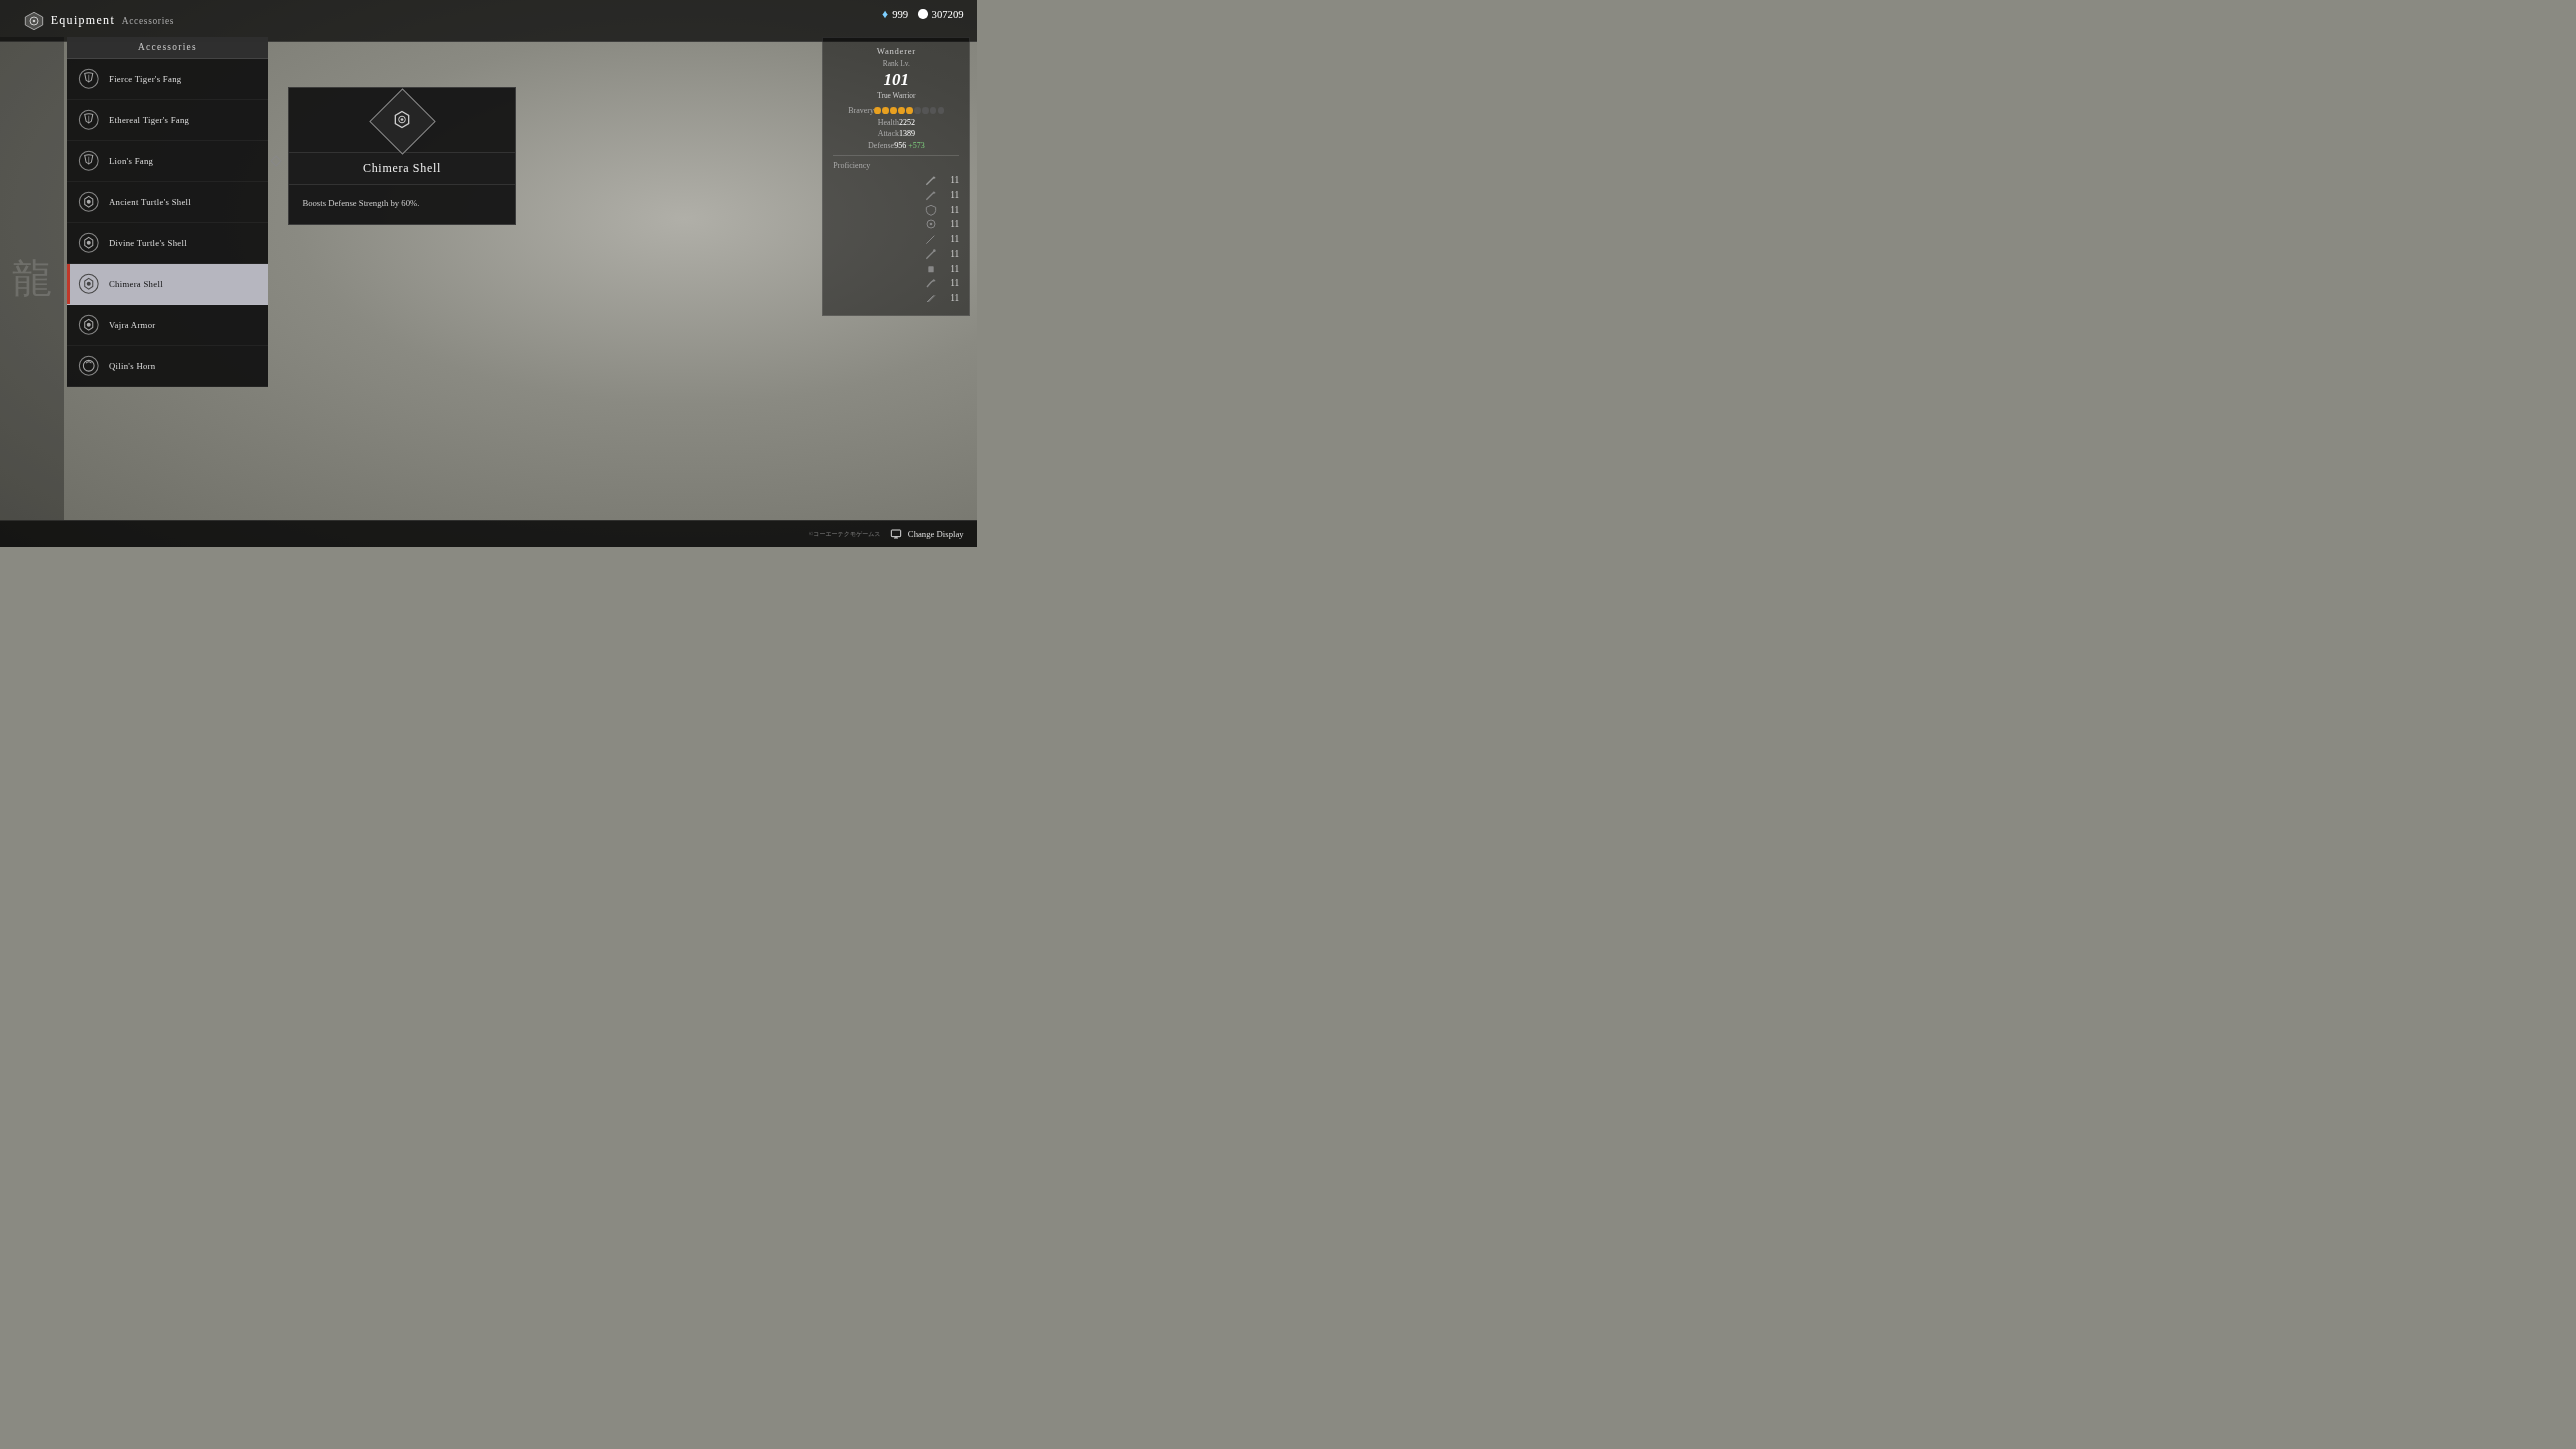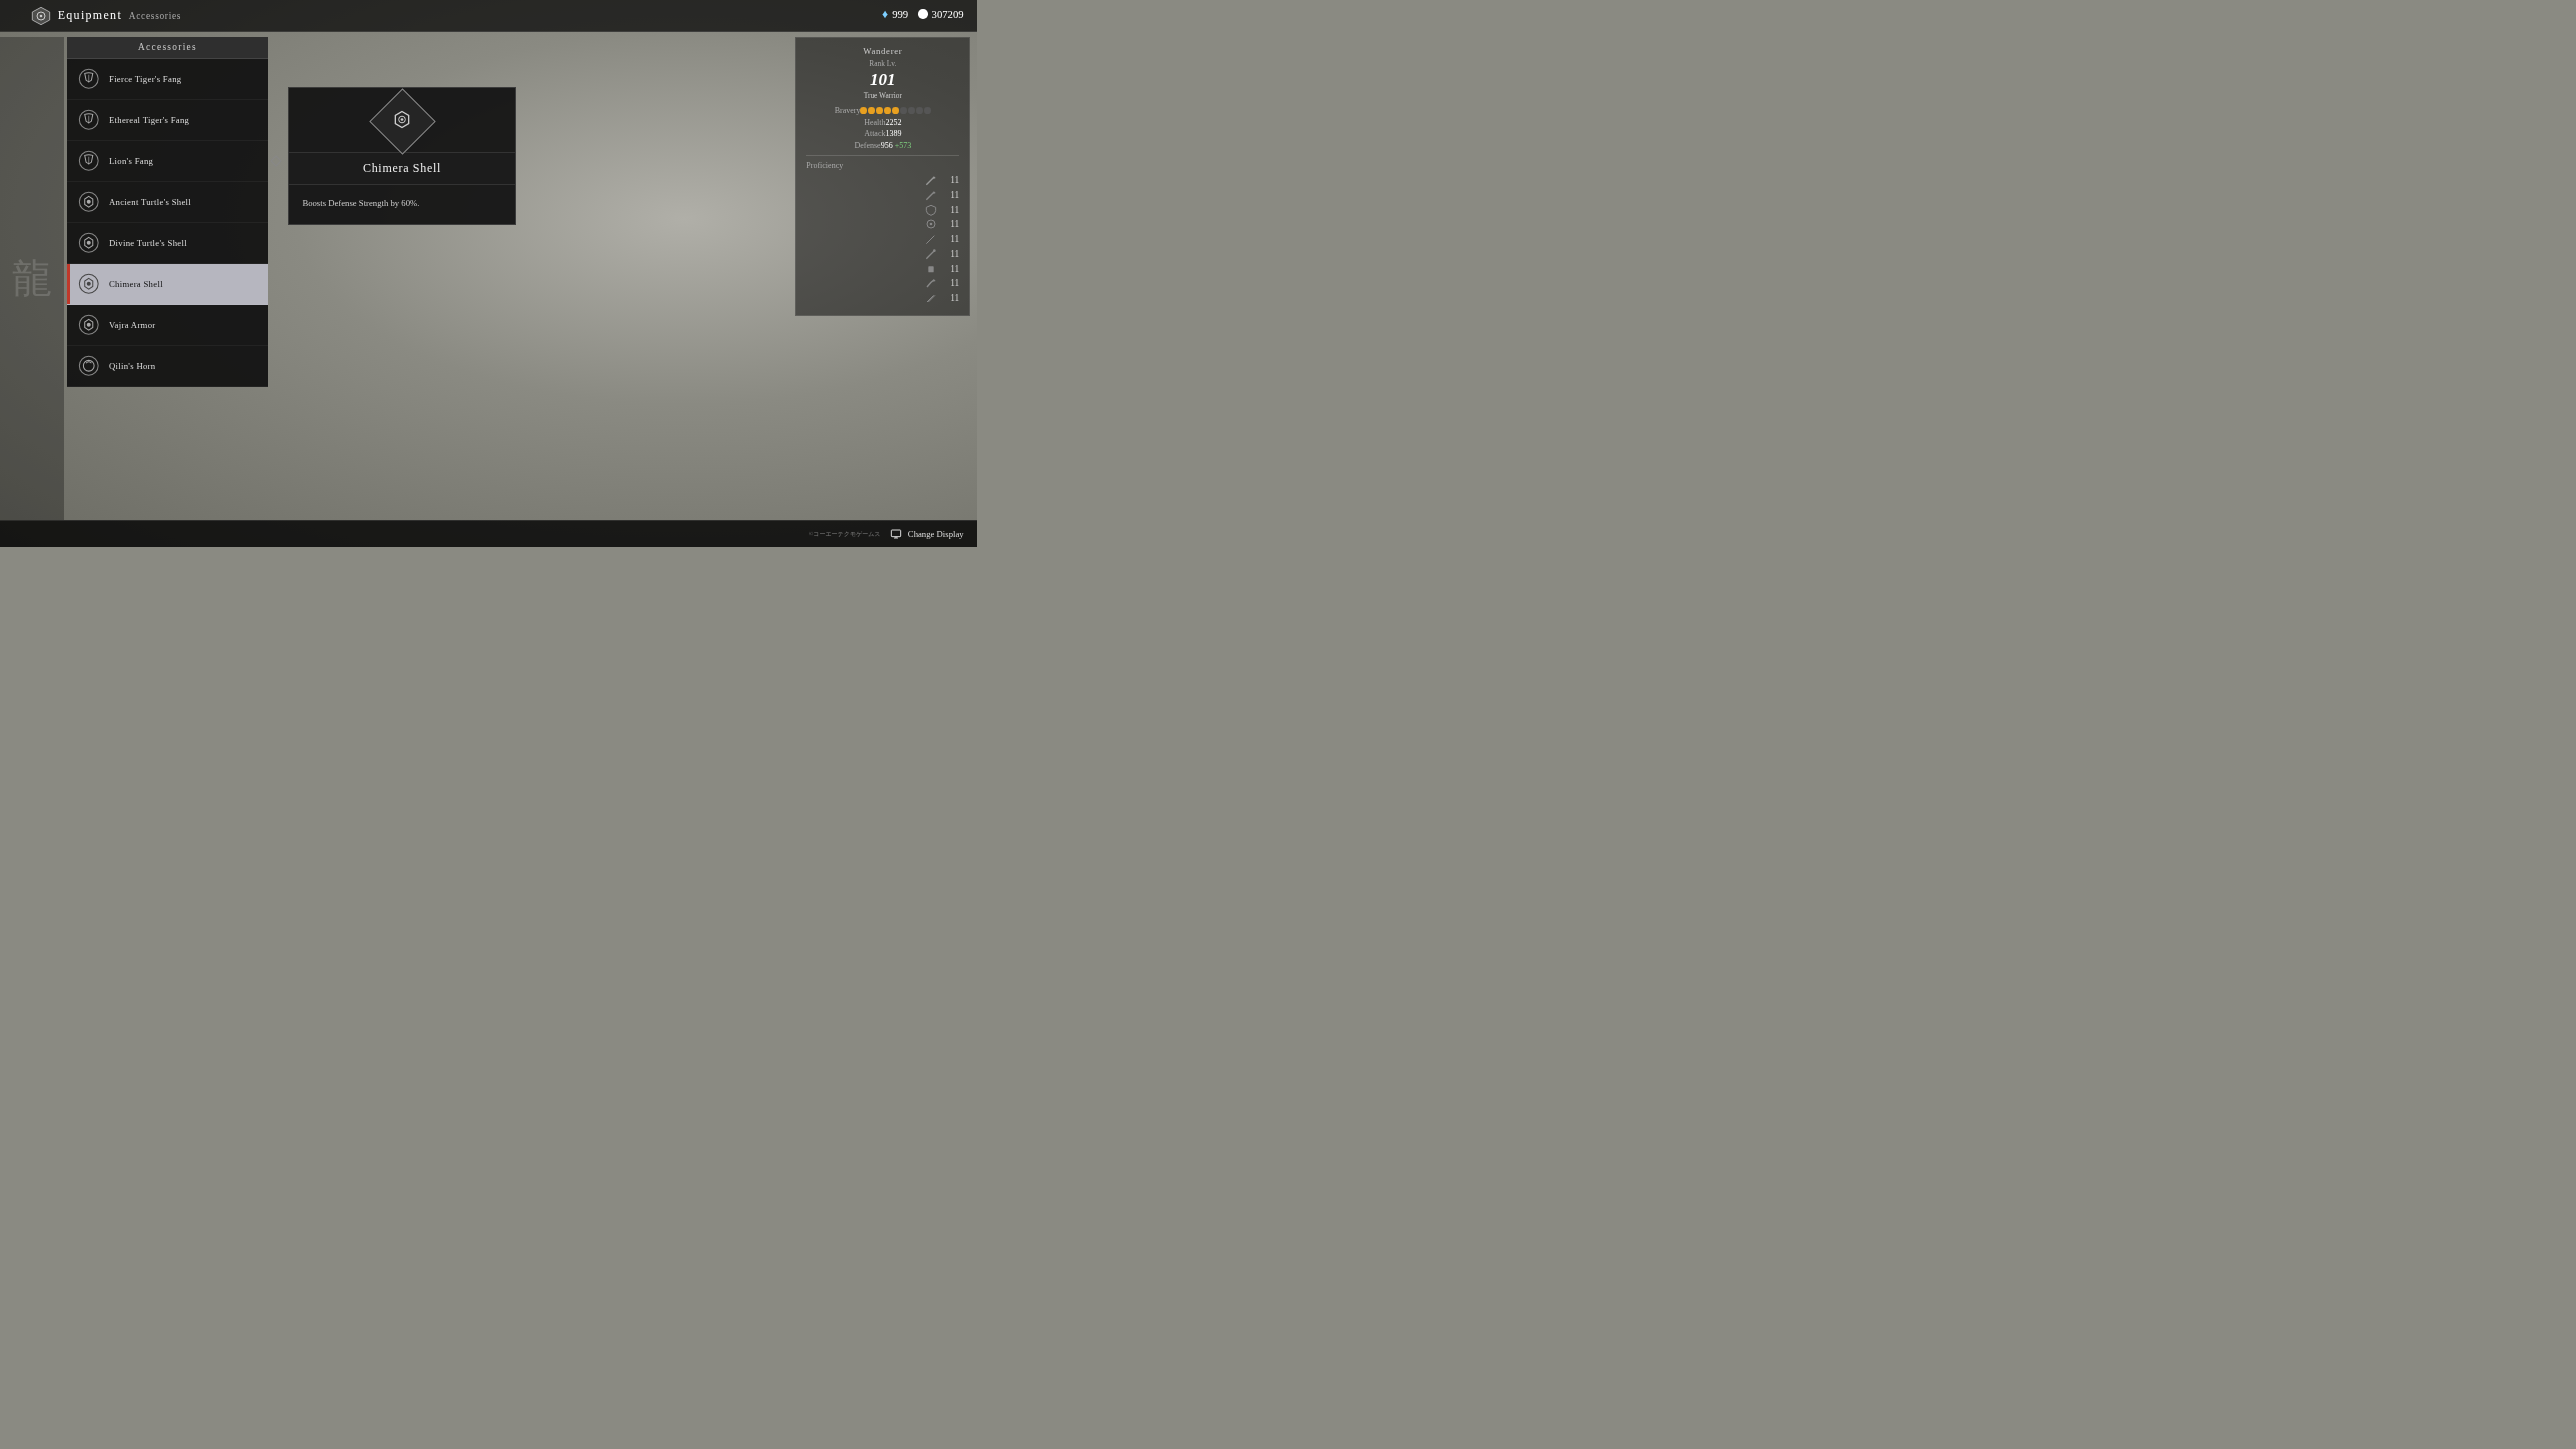--- a/index.html
+++ b/index.html
@@ -18,25 +18,25 @@
     .bg {
       position: absolute;
       inset: 0;
       background: radial-gradient(ellipse at 70% 40%, #b0afa8 0%, #8a8a82 40%, #6b6b63 100%);
     }
 
     
     .top-bar {
       position: absolute;
       top: 0; left: 0; right: 0;
-      height: 32px;
+      height: 42px;
       background: rgba(0,0,0,0.7);
       display: flex;
       align-items: center;
-      padding: 0 31px;
+      padding: 0 24px;
       border-bottom: 0.7px solid rgba(255,255,255,0.1);
     }
 
     .top-bar-icon {
       width: 20px;
       height: 20px;
       margin-right: 6.7px;
     }
 
     .top-bar-title {
@@ -69,21 +69,21 @@
       gap: 4px;
       font-size: 10.7px;
       color: #fff;
     }
 
     
     .character-panel {
       position: absolute;
       top: 37px;
       right: 6.7px;
-      width: 175px;
+      width: 148px;
       background: rgba(0,0,0,0.5);
       padding: 8px 10px;
       border: 0.7px solid rgba(255,255,255,0.1);
     }
 
     .char-name {
       text-align: center;
       font-size: 8.7px;
       color: #ccc;
       letter-spacing: 0.7px;

